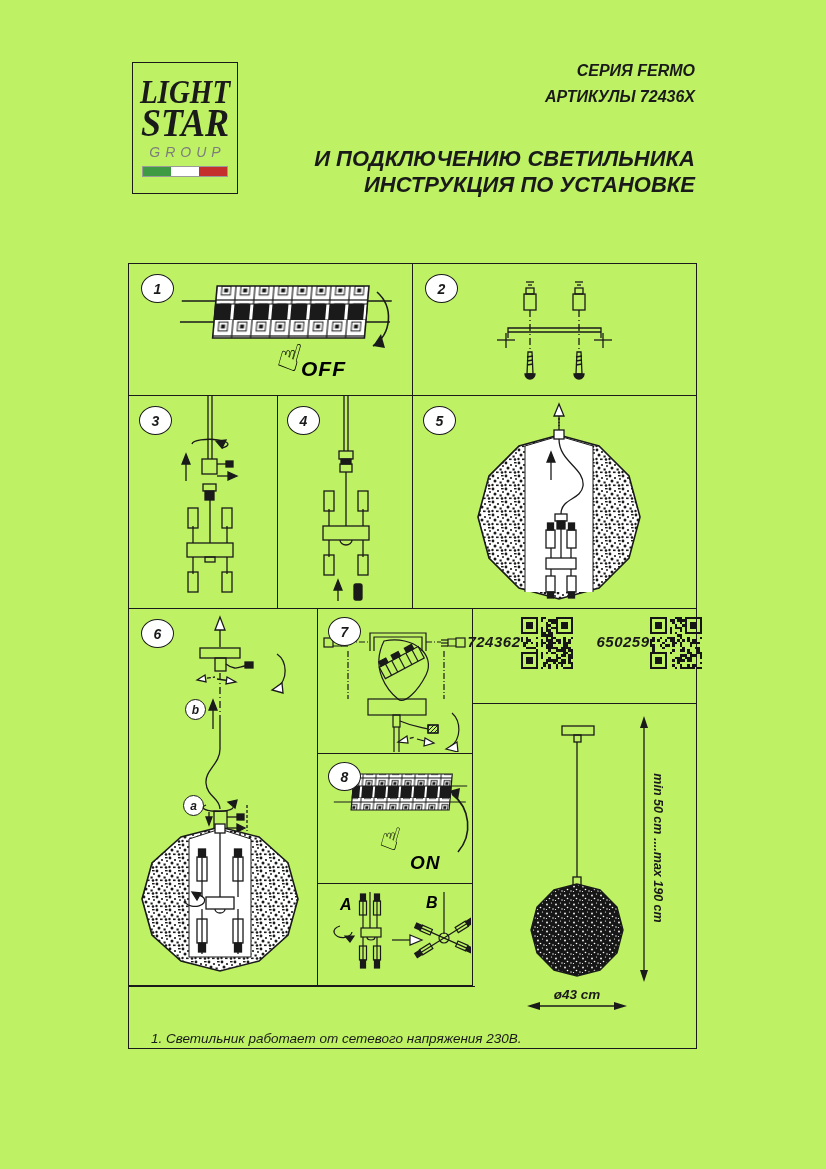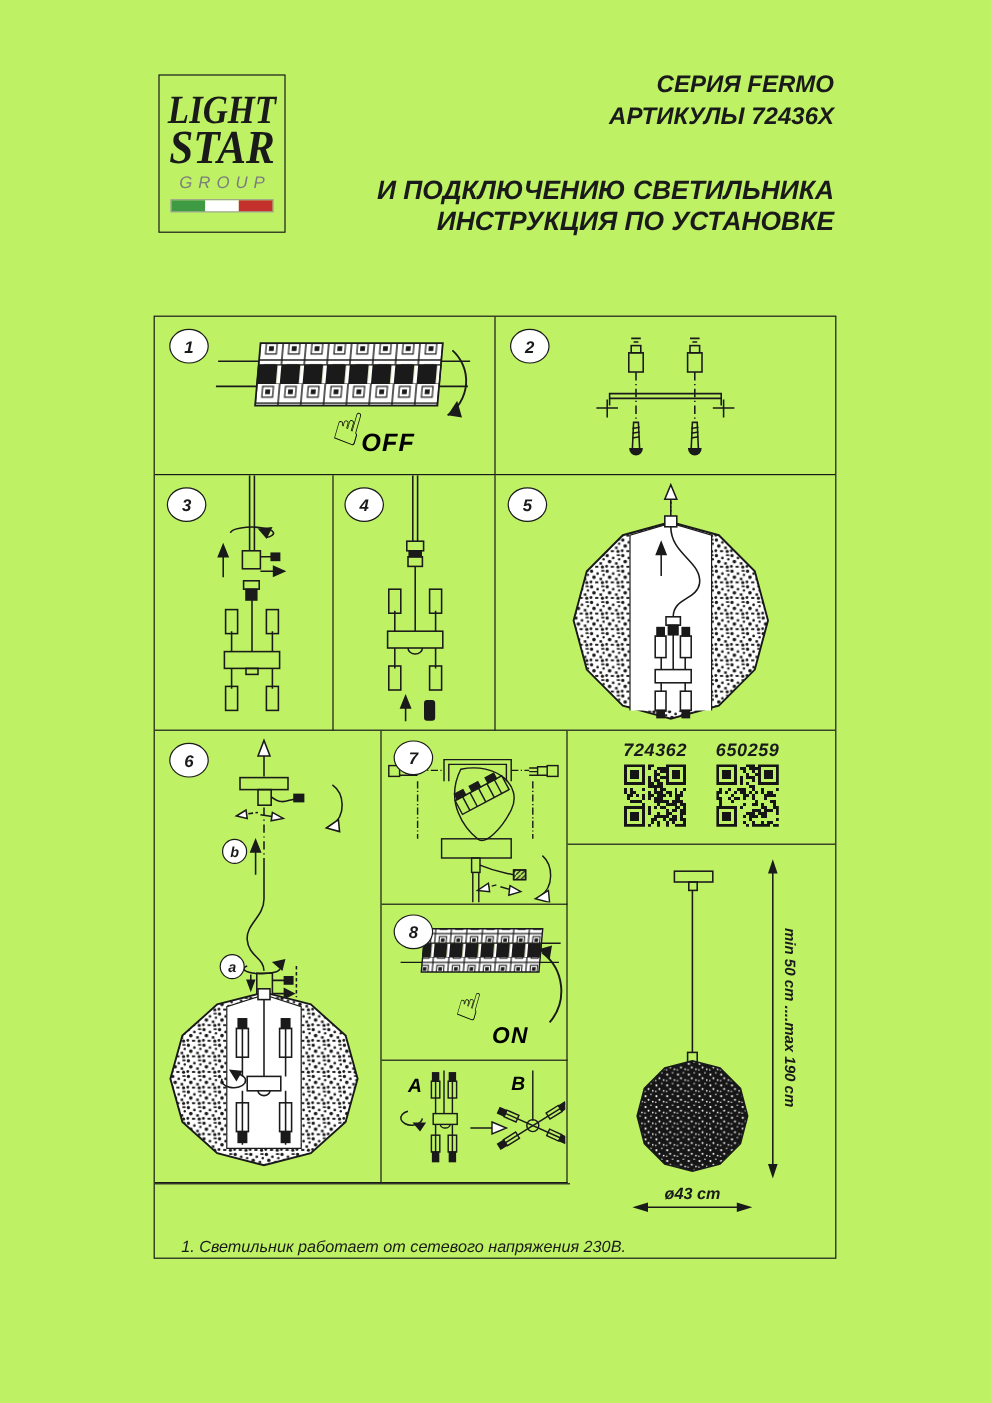--- a/index.html
+++ b/index.html
@@ -8,34 +8,34 @@
   .abs{position:absolute;}
   
   .logo-box{left:132px;top:62px;width:104px;height:130px;border:1.5px solid #1a1a1a;
             display:flex;flex-direction:column;align-items:center;justify-content:center;text-align:center;}
   .logo-light{font-family:"Liberation Serif",serif;font-weight:700;font-size:29px;line-height:27px;letter-spacing:0px;transform:scaleY(1.15);}
   .logo-star{font-family:"Liberation Serif",serif;font-weight:700;font-size:36px;line-height:34px;transform:scaleY(1.1);}
   .logo-group{font-size:14px;letter-spacing:5px;color:#7d7d7d;margin:4px 0 6px 5px;}
   .logo-flag{width:84px;height:9px;border:1px solid #9a9a9a;display:flex;}
   .logo-flag span{flex:1;}
   .hdr{right:131px;text-align:right;font-weight:700;}
-  .hdr-series{top:58px;font-size:20px;line-height:26px;}
+  .hdr-series{top:58px;font-size:16px;line-height:26px;}
   .hdr-title{top:146px;font-size:22px;line-height:26px;}
   
   .frame{left:128px;top:263px;width:567px;height:784px;border:1.5px solid #1a1a1a;}
   .panel{position:absolute;box-sizing:border-box;}
   .br{border-right:1.5px solid #1a1a1a;}
   .bb{border-bottom:1.5px solid #1a1a1a;}
   .badge{position:absolute;width:31px;height:27px;border:1.5px solid #1a1a1a;border-radius:50%;
          display:flex;align-items:center;justify-content:center;font-size:14px;font-weight:700;background:#fff;}
   .badge-sm{position:absolute;width:19px;height:19px;border:1.5px solid #1a1a1a;border-radius:50%;
          display:flex;align-items:center;justify-content:center;font-size:12px;font-weight:700;background:#fff;}
   svg{display:block;}
   .qr-wrap{display:flex;justify-content:center;gap:24px;padding-top:8px;}
-  .qr-col{display:flex;flex-direction:column;align-items:center;}
+  .qr-col{display:flex;flex-direction:row;align-items:center;}
   .qr-label{font-size:15px;font-weight:700;letter-spacing:0.5px;margin-bottom:3px;}
   .notes-border{left:0;top:722px;width:346px;border-top:1.5px solid #1a1a1a;height:0;}
   .notes{left:22px;top:764px;width:545px;font-size:13.5px;line-height:21px;}
 </style>
 </head>
 <body>
 
 <div class="page">
 
   <div class="abs logo-box">

